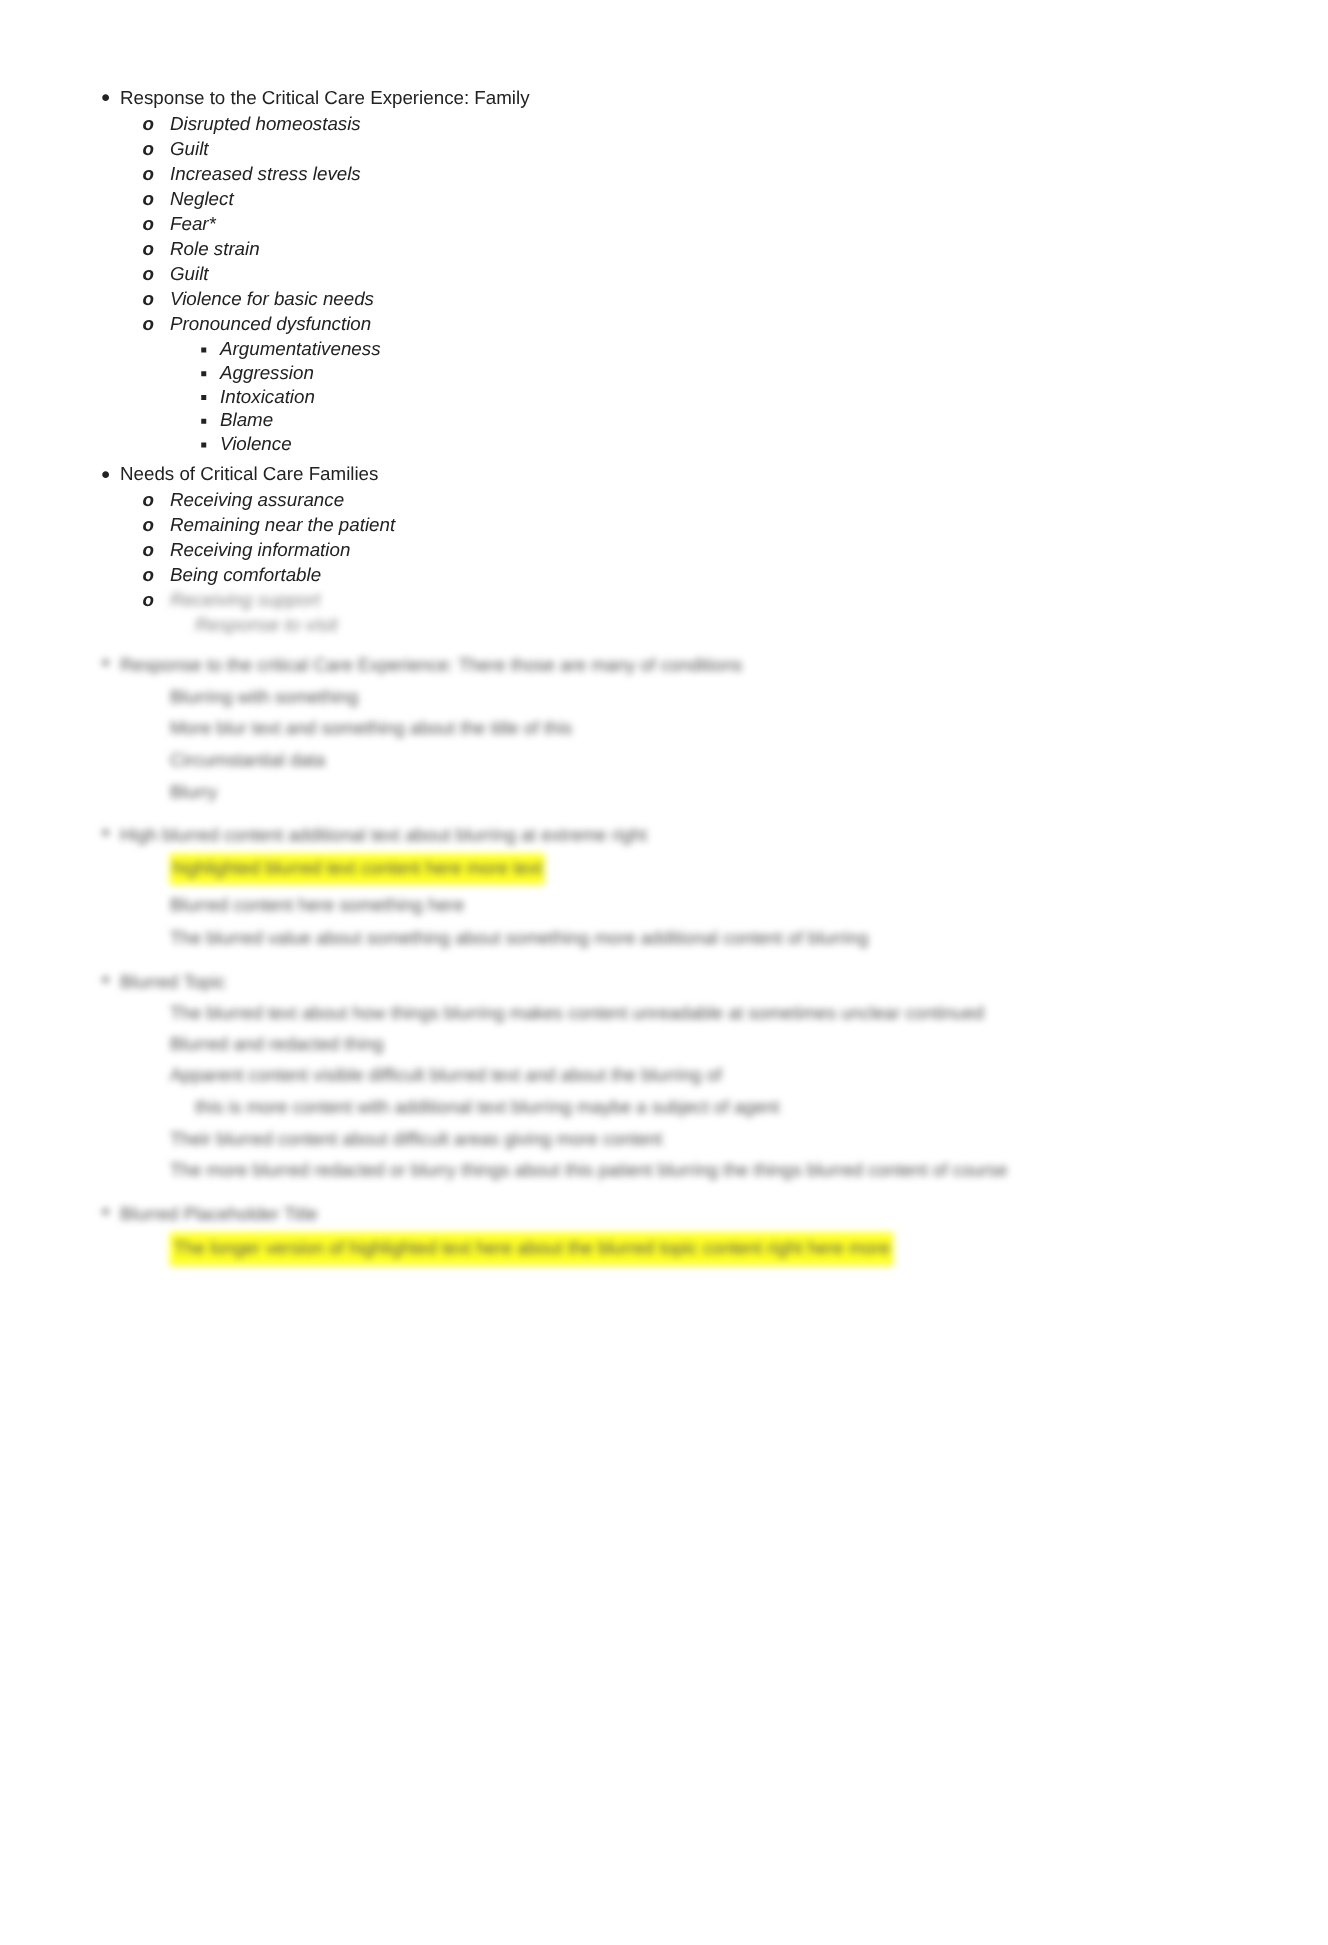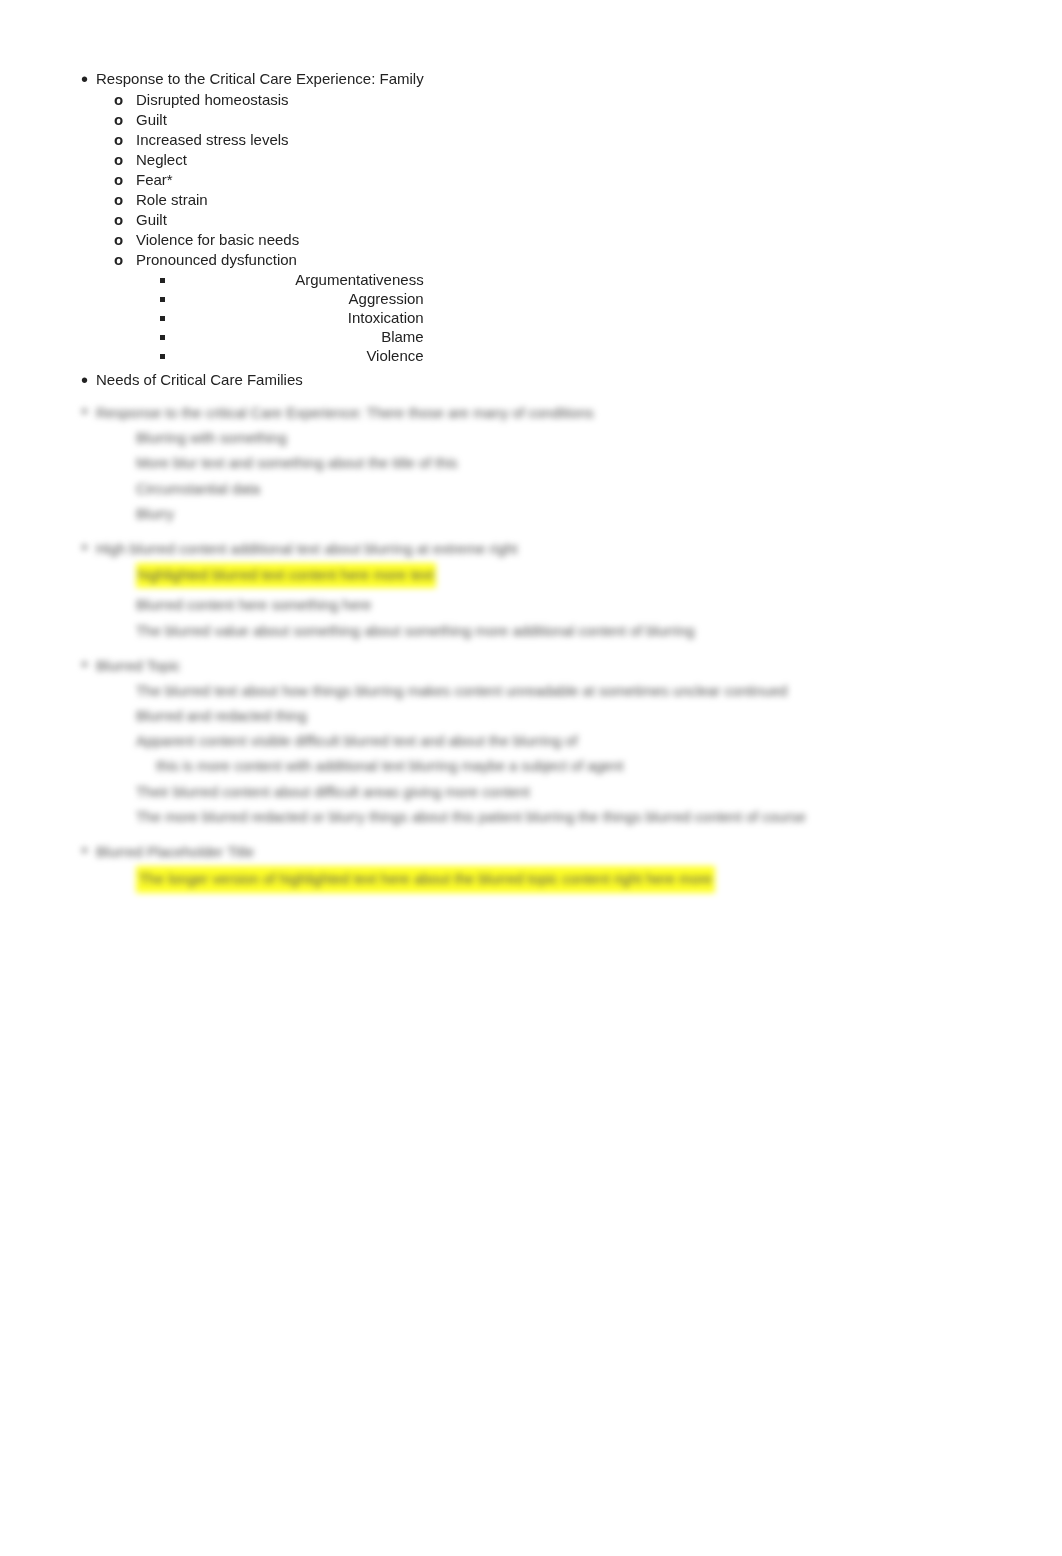--- a/index.html
+++ b/index.html
@@ -21,20 +21,21 @@
     .doc-content {
       max-width: 900px;
       margin: 0 auto;
       padding-top: 30px;
     }
 
     ul.level2 {
       list-style: none;
       padding-left: 40px;
       margin-top: 4px;
+      font-style: italic;
     }
 
     ul.level2 > li {
       margin-bottom: 3px;
       font-size: 15px;
       position: relative;
     }
 
     ul.level2 > li::before {
       content: "o";
@@ -46,21 +47,20 @@
 
     ul.level3 {
       list-style: square;
       padding-left: 40px;
       margin-top: 3px;
     }
 
     ul.level3 > li {
       margin-bottom: 2px;
       font-size: 15px;
-      text-align: right;
     }
 
     .blurred {
       filter: blur(3px);
       color: #888;
       user-select: none;
     }
 
     .line-blur {
       filter: blur(3px);
@@ -115,20 +115,32 @@
           </ul>
         </li>
       </ul>
     </div>
   </div>
 
   <div class="main-bullet-row">
     <span class="main-bullet-dot">•</span>
     <div>
       <span>Needs of Critical Care Families</span>
+      <ul class="level2">
+        <li>Receiving assurance</li>
+        <li>Remaining near the patient</li>
+        <li>Receiving information</li>
+        <li>Being comfortable</li>
+        <li>
+          <span class="blurred">Receiving support</span>
+          <ul class="level3" style="list-style:none;padding-left:20px;">
+            <li class="blurred">Response to visit</li>
+          </ul>
+        </li>
+      </ul>
     </div>
   </div>
 
   <div class="main-bullet-row" style="margin-top:10px;">
     <span class="main-bullet-dot blurred">•</span>
     <div style="width:100%;">
       <div class="line-blur">
         Response to the critical Care Experience: There those are many of conditions
       </div>
       <div style="margin-left:40px;">

